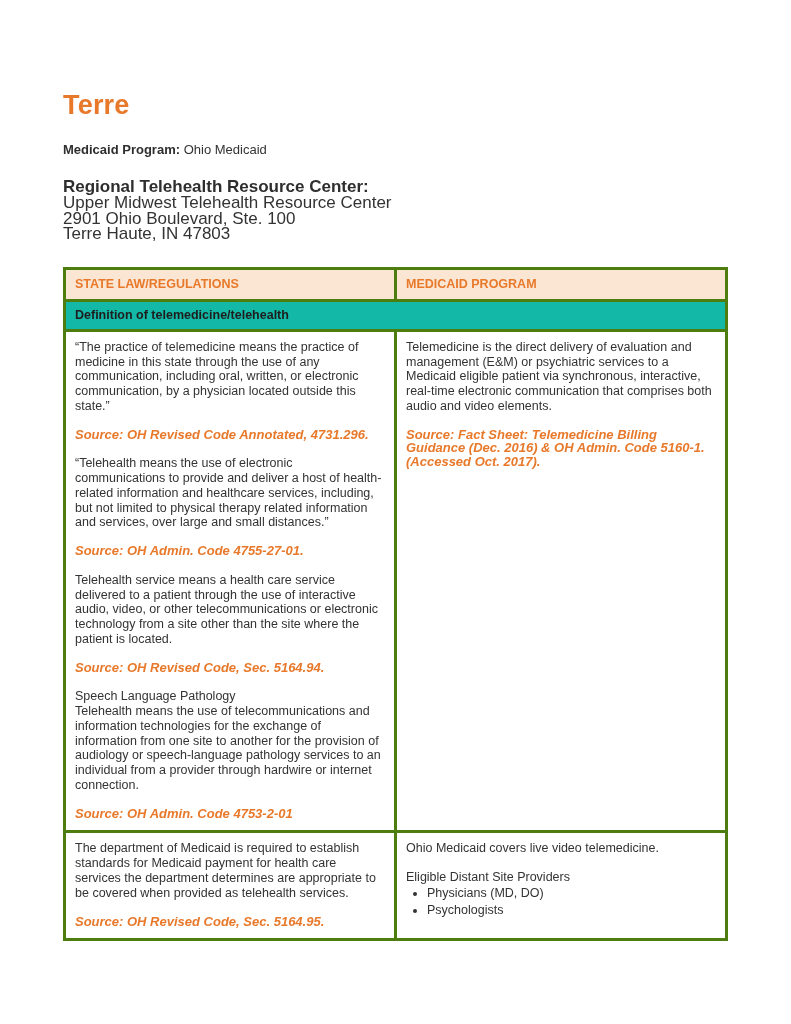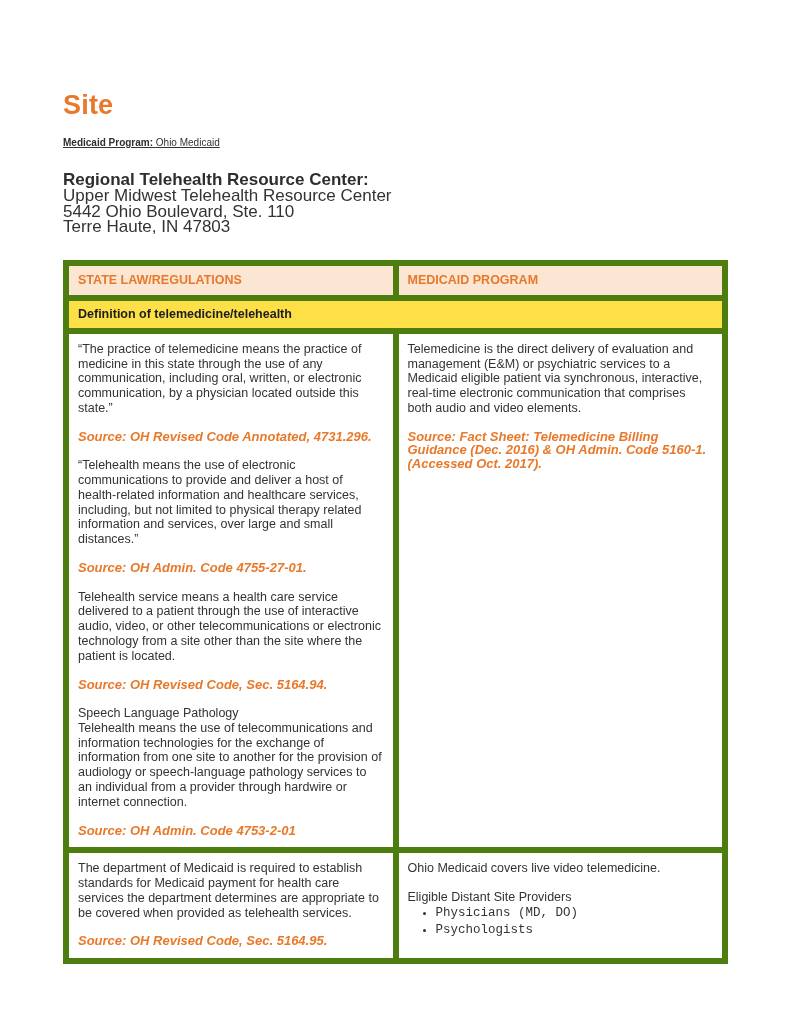--- a/index.html
+++ b/index.html
@@ -21,60 +21,59 @@
     width: 791px;
   }
   .doc-title {
     color: #E8792B;
     font-size: 27px;
     font-weight: bold;
     margin: 90px 0 0 0;
     letter-spacing: 0.2px;
   }
   .field {
-    font-size: 10px;
-    margin: 14px 0 0 0;
+    font-size: 13px;
+    margin: 21px 0 0 0;
     line-height: 16px;
-    text-decoration: underline;
   }
   .bold { font-weight: bold; color: #2e2e2e; }
   .rtrc {
     font-size: 17px;
     line-height: 15.8px;
     margin-top: 21px;
   }
   .rtrc-label { font-weight: bold; color: #2e2e2e; }
   .link {
     color: #E8792B;
     text-decoration: underline;
     cursor: pointer;
   }
   table.policy {
     width: 100%;
     border-collapse: collapse;
     margin-top: 25px;
     table-layout: fixed;
   }
   table.policy td {
-    border: 6px solid #4d7c0f;
+    border: 3px solid #4d7c0f;
     vertical-align: top;
     padding: 6px 9px 6px 9px;
     width: 50%;
     font-size: 12.5px;
     line-height: 14.8px;
   }
   tr.head-row td {
     background: #FBE5D3;
     color: #E8792B;
     font-weight: bold;
     font-size: 12.5px;
     padding: 7px 9px;
   }
   tr.section-row td {
-    background: #fde047;
+    background: #14b8a6;
     color: #1d1d1d;
     font-weight: bold;
     font-size: 12.5px;
     padding: 6px 9px;
   }
   td p.body-p {
     margin: 2px 0 14px 0;
   }
   td p.src {
     color: #E8792B;
@@ -83,46 +82,45 @@
     font-size: 13px;
     line-height: 13.5px;
     margin: 0 0 15px 0;
   }
   td p.last { margin-bottom: 4px; }
   td p.underlined-heading {
     margin: 2px 0 0 0;
   }
   td p.no-top { margin-top: 0; }
   ul.bullets {
-    margin: 1px 0 10px 28px;
+    margin: 1px 0 10px 21px;
     padding: 0;
-    font-family: Liberation Mono, monospace;
   }
   ul.bullets li {
     margin: 0 0 2px 0;
     line-height: 15.5px;
   }
 </style>
 </head>
 <body>
 
 <div class="page">
 
-  <h1 class="doc-title">Site</h1>
+  <h1 class="doc-title">Terre</h1>
 
   <p class="field">
     <span class="bold">Medicaid Program:</span>
     <span>Ohio Medicaid</span>
   </p>
 
 
   <div class="rtrc">
     <div class="rtrc-label">Regional Telehealth Resource Center:</div>
     <div>Upper Midwest Telehealth Resource Center</div>
-    <div>5442 Ohio Boulevard, Ste. 110</div>
+    <div>2901 Ohio Boulevard, Ste. 100</div>
     <div>Terre Haute, IN 47803</div>
   </div>
 
   <table class="policy">
     <tbody>
       <tr class="head-row">
         <td>STATE LAW/REGULATIONS</td>
         <td>MEDICAID PROGRAM</td>
       </tr>
 

